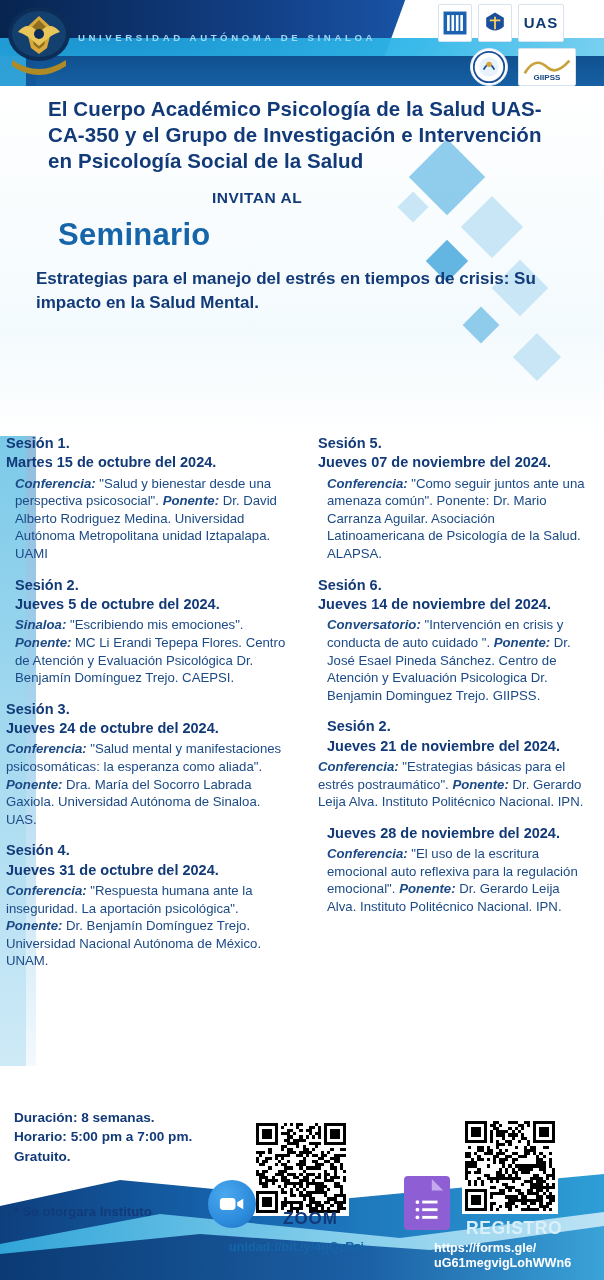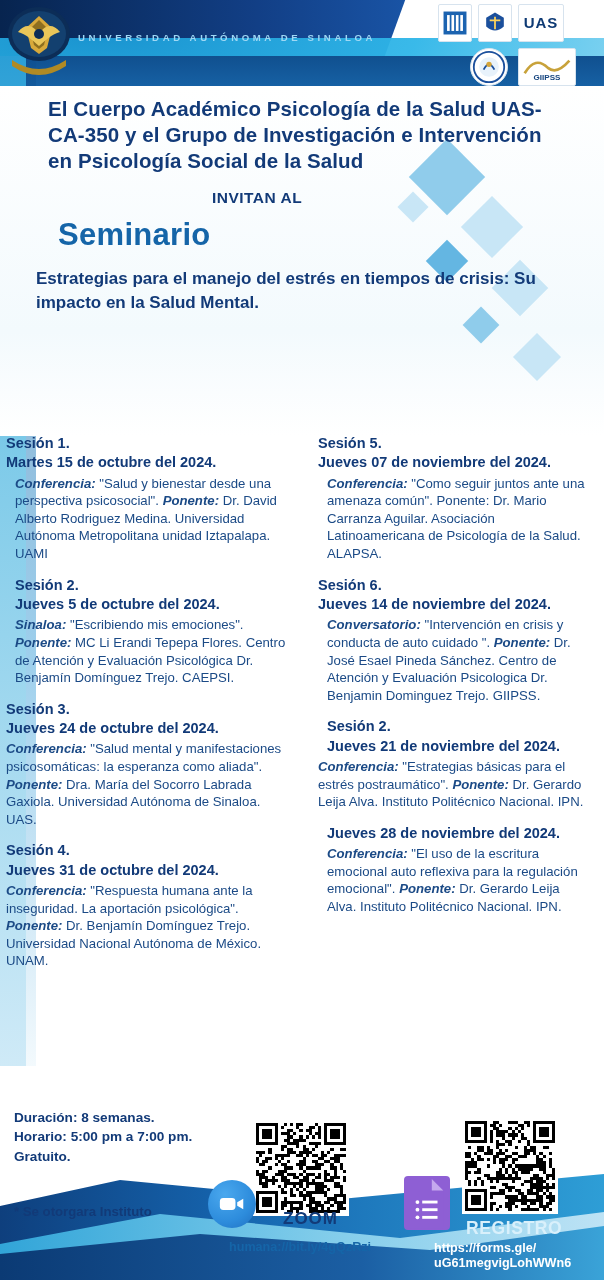--- a/index.html
+++ b/index.html
@@ -2069,21 +2069,21 @@
     </div>
 </div>
 
 <div class="zoom-icon">
   <svg viewBox="0 0 30 20" width="26" height="18">
     <rect x="1" y="3" width="18" height="14" rx="4" fill="#ffffff"></rect>
     <path d="M21 8 L28 4 L28 16 L21 12 Z" fill="#ffffff"></path>
   </svg>
 </div>
 <div class="zoom-label">ZOOM</div>
-<div class="zoom-link">humana://bit.ly/4gQzRzi</div>
+<div class="zoom-link">unidad://bit.ly/4gQzRzi</div>
 
 <div class="forms-icon">
   <svg viewBox="0 0 46 54" width="44" height="52">
     <path d="M6 2 h22 l12 12 v38 a2 2 0 0 1 -2 2 H6 a2 2 0 0 1 -2 -2 V4 a2 2 0 0 1 2 -2 z" fill="#8e5fd4"></path>
     <path d="M28 2 l12 12 h-12 z" fill="#c5a8ee"></path>
     <g fill="#ffffff">
       <circle cx="13" cy="26" r="2"></circle>
         <rect x="18" y="24.5" width="16" height="3"></rect>
       <circle cx="13" cy="34" r="2"></circle>
         <rect x="18" y="32.5" width="16" height="3"></rect>

